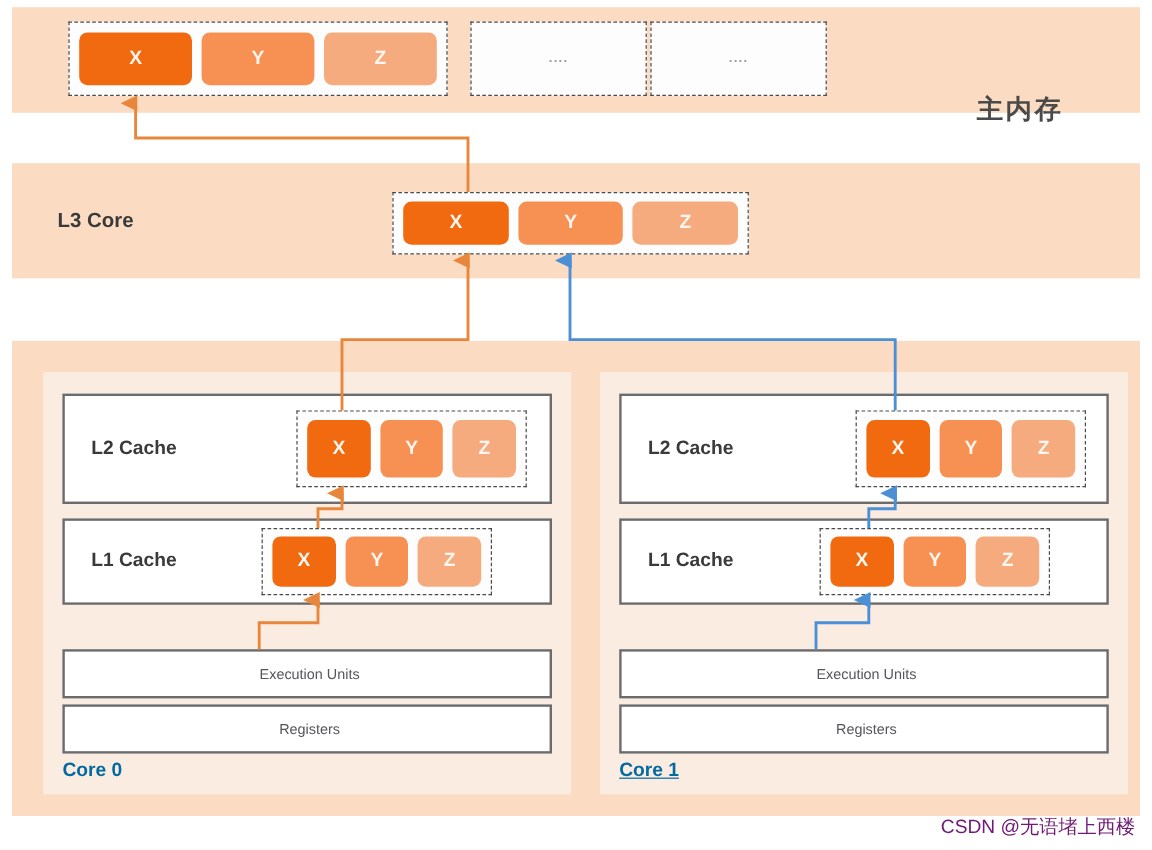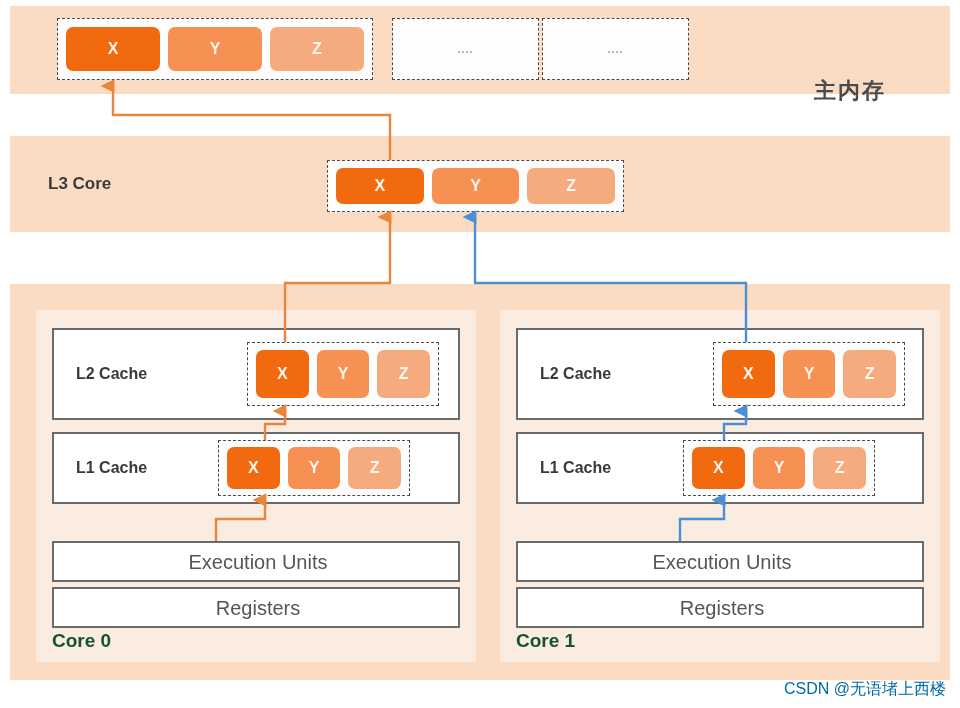--- a/index.html
+++ b/index.html
@@ -99,23 +99,23 @@
   .cell.x { background: #f26a0f; }
   .cell.y { background: #f79153; }
   .cell.z { background: #f6ab7f; }
 
   
   .core-panel {
     background: #fbece2;
   }
   .core-label {
     position: absolute;
-    font-size: 19px;
-    font-weight: bold;
-    color: #14532d;
+    font-size: 16px;
+    font-weight: bold;
+    color: #0369a1;
     white-space: nowrap;
   }
 
   
   .wbox {
     background: #ffffff;
     border: 2px solid #6b6b6b;
   }
   .wbox-title {
     position: absolute;
@@ -124,41 +124,41 @@
     font-size: 16px;
     font-weight: bold;
     color: #3a3a3a;
     white-space: nowrap;
   }
   .wbox-center-title {
     position: absolute;
     left: 0; right: 12px; top: 50%;
     transform: translateY(-50%);
     text-align: center;
-    font-size: 20px;
+    font-size: 12px;
     color: #55555a;
     white-space: nowrap;
     padding-left: 16px;
   }
 
   
   #arrow-layer {
     position: absolute;
     left: 0; top: 0;
     width: 960px; height: 708px;
     pointer-events: none;
   }
 
   
   #watermark {
     position: absolute;
     right: 14px;
     bottom: 8px;
     font-size: 16px;
-    color: #0369a1;
+    color: #701a75;
     white-space: nowrap;
   }
 </style>
 </head>
 <body>
 
 <div class="abs band" id="main-memory-band">
   <div id="main-memory-title">主内存</div>
 </div>
 
@@ -212,21 +212,21 @@
 
 <div class="abs wbox" style="left:52px; top:541px; width:408px; height:41px;">
   <div class="wbox-center-title">Execution Units</div>
 </div>
 
 <div class="abs wbox" style="left:52px; top:587px; width:408px; height:41px;">
   <div class="wbox-center-title">Registers</div>
 </div>
 
 <div class="abs core-panel" style="left:500px; top:310px; width:440px; height:352px;">
-  <div class="core-label" style="left:16px; bottom:10px;">Core 1</div>
+  <div class="core-label" style="left:16px; bottom:10px;text-decoration:underline;">Core 1</div>
 </div>
 
 <div class="abs wbox" style="left:516px; top:328px; width:408px; height:92px;">
   <div class="wbox-title">L2 Cache</div>
 </div>
 <div class="abs cacheline-group" style="left:713px; top:342px; width:192px; height:64px;">
   <div class="cell x" style="height:48px;">X</div>
   <div class="cell y" style="height:48px;">Y</div>
   <div class="cell z" style="height:48px;">Z</div>
 </div>

